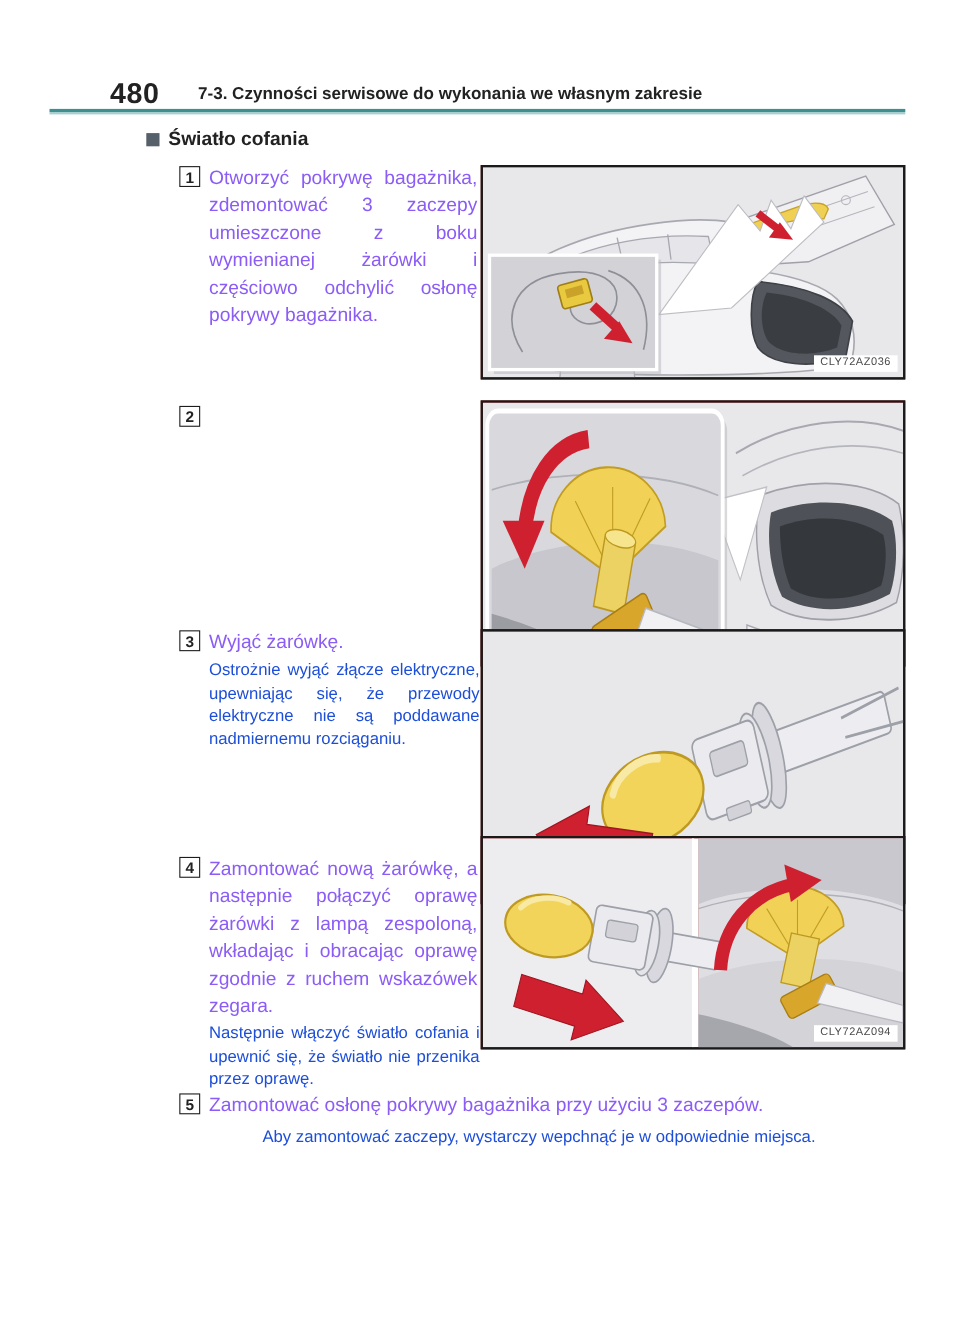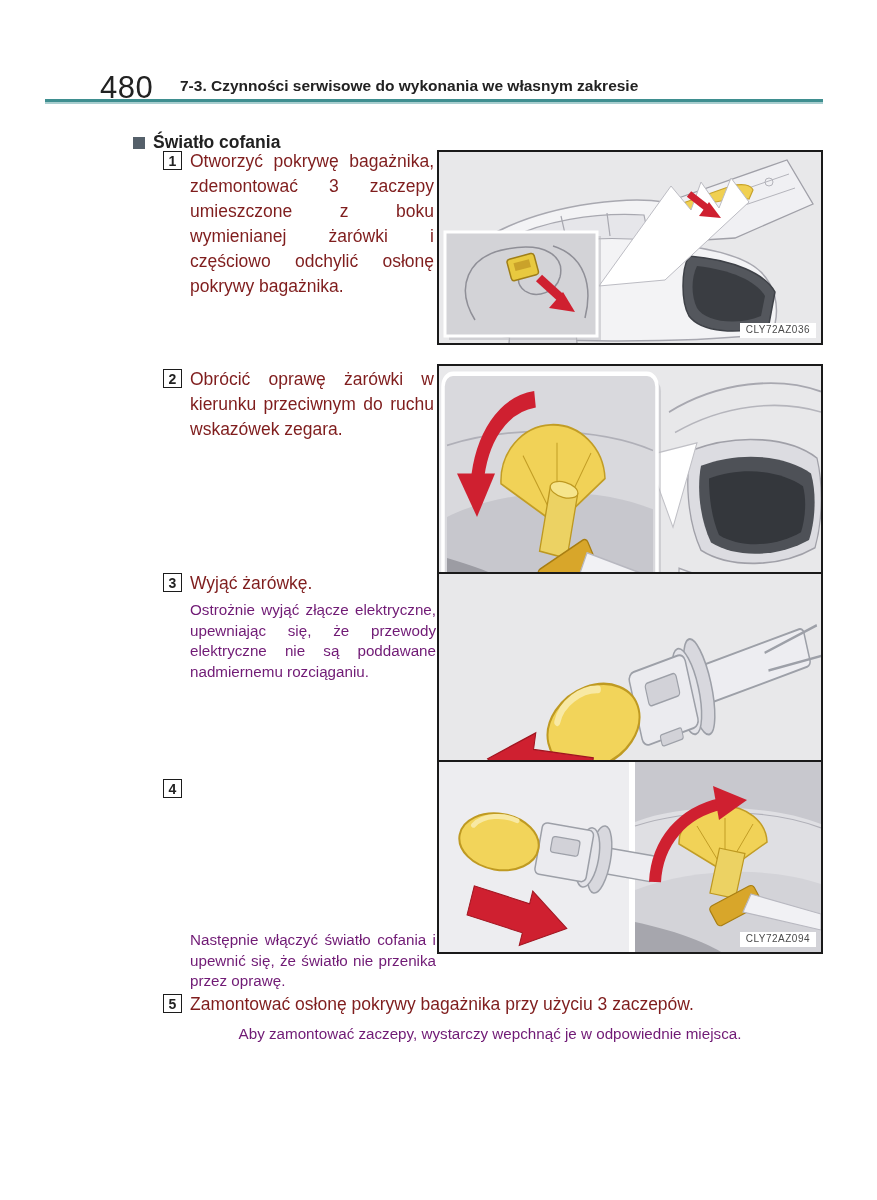--- a/index.html
+++ b/index.html
@@ -1,34 +1,34 @@
 <!DOCTYPE html>
 <html><head>
 <meta charset="utf-8">
 <style>
   html,body{margin:0;padding:0;background:#ffffff;}
   .page{position:relative;width:877px;height:1200px;background:#ffffff;overflow:hidden;
         font-family:"Liberation Sans", sans-serif;color:#222;}
   
-  .pagenum{position:absolute;left:100px;top:70px;font-size:31px;font-weight:normal;letter-spacing:.5px;}
+  .pagenum{position:absolute;left:100px;top:70px;font-size:26px;font-weight:bold;letter-spacing:.5px;}
   .chapter{position:absolute;left:180px;top:77px;font-size:15.5px;font-weight:bold;}
   .rule{position:absolute;left:45px;top:99px;width:778px;height:5px;
         background:linear-gradient(to bottom,#3f8f90 0 55%,#a9cecf 55% 100%);}
   
-  .section{position:absolute;left:133px;top:132px;display:flex;align-items:center;gap:8px;justify-content:space-between;}
+  .section{position:absolute;left:133px;top:116px;display:flex;align-items:center;gap:8px;justify-content:space-between;}
   .section .sq{width:12px;height:12px;background:#55606a;display:inline-block;}
   .section .t{font-size:17.5px;font-weight:bold;}
   
   .stepbox{position:absolute;left:163px;width:19px;height:19px;border:1.8px solid #1c1c1c;
            background:#fff;display:flex;align-items:center;justify-content:center;
            font-size:14px;font-weight:bold;box-sizing:border-box;}
   .steptext{position:absolute;left:190px;width:244px;font-size:17.5px;line-height:25px;
-            text-align:justify;color:#7f1d1d;}
+            text-align:justify;color:#8b5cf6;}
   .stepnote{position:absolute;left:190px;width:246px;font-size:15.2px;line-height:20.5px;
-            text-align:justify;color:#701a75;}
+            text-align:justify;color:#1d4ed8;}
   .wide{width:560px;text-align:left;}
   .widenote{width:600px;text-align:center;}
   
   .figure{position:absolute;left:437px;width:386px;border:2px solid #1a1a1a;background:#7f1d1d;
           box-sizing:border-box;}
   .figure svg{display:block;width:100%;height:100%;}
   .fig-caption{position:absolute;right:5px;bottom:5px;background:#ffffff;padding:1px 6px 2px;
                font-size:10px;color:#4a4a4a;letter-spacing:.5px;line-height:12px;}
 </style>
 </head>
@@ -87,21 +87,20 @@
         <g>
           <path d="M100,126 L122,146" stroke="#cf2030" stroke-width="9"></path>
           <polygon points="136,160 110,156 124,140" fill="#cf2030"></polygon>
         </g>
       </g>
     </svg>
     <div class="fig-caption">CLY72AZ036</div>
   </div>
 
   <div class="stepbox" style="top:369px">2</div>
-  <div class="steptext" style="top:367px">Obrócić oprawę żarówki w kierunku przeciwnym do ruchu wskazówek zegara.</div>
   <div class="figure" style="top:364px;height:242px">
     <svg viewBox="0 0 382 186" preserveAspectRatio="none">
       <rect x="0" y="0" width="382" height="186" fill="#e8e8ea"></rect>
 
       <g>
         <path d="M230,36 C280,12 340,8 382,20" stroke="#a8a8b0" stroke-width="1.5" fill="none"></path>
         <path d="M236,52 C285,30 340,26 382,36" stroke="#b5b5bc" stroke-width="1.2" fill="none"></path>
         <path d="M252,66 C300,52 352,56 378,72 C384,92 384,120 376,142 C340,158 290,158 262,144 C248,120 246,88 252,66 Z" fill="#dcdce1" stroke="#a0a0a8" stroke-width="1.3"></path>
         <path d="M262,78 C302,66 348,70 372,84 C378,100 376,122 370,136 C338,150 296,150 272,138 C260,118 258,94 262,78 Z" fill="#4e5157"></path>
         <path d="M270,88 C304,78 342,82 364,94 C368,106 366,120 362,130 C336,142 300,142 280,132 C272,118 270,100 270,88 Z" fill="#34373c"></path>
@@ -152,20 +151,21 @@
         <path d="M118,88 C126,75 148,70 164,75" stroke="#f8e9a4" stroke-width="6" fill="none" stroke-linecap="round"></path>
       </g>
       <g transform="rotate(10 100 150)">
         <polygon points="48,151 92,123 92,136 152,132 152,162 92,166 92,179" fill="#cf2030" stroke="#a01520" stroke-width="1"></polygon>
       </g>
     </svg>
     <div class="fig-caption">CLY72AZ097</div>
   </div>
 
   <div class="stepbox" style="top:779px">4</div>
+  <div class="steptext" style="top:777px">Zamontować nową żarówkę, a następnie połączyć oprawę żarówki z lampą zespoloną, wkładając i obracając oprawę zgodnie z ruchem wskazówek zegara.</div>
   <div class="stepnote" style="top:930px">Następnie włączyć światło cofania i upewnić się, że światło nie przenika przez oprawę.</div>
   <div class="figure" style="top:760px;height:194px">
     <svg viewBox="0 0 382 190" preserveAspectRatio="none">
       <rect x="0" y="0" width="192" height="190" fill="#ededf0"></rect>
       <rect x="196" y="0" width="186" height="190" fill="#dfdfe3"></rect>
       <rect x="190" y="0" width="6" height="190" fill="#ffffff"></rect>
 
       <g transform="rotate(10 100 95)">
         <rect x="160" y="74" width="56" height="26" rx="4" fill="#ededf1" stroke="#9da0a8" stroke-width="1.5"></rect>
         <ellipse cx="160" cy="87" rx="11" ry="34" fill="#d8d8de" stroke="#9da0a8" stroke-width="1.5"></ellipse>

